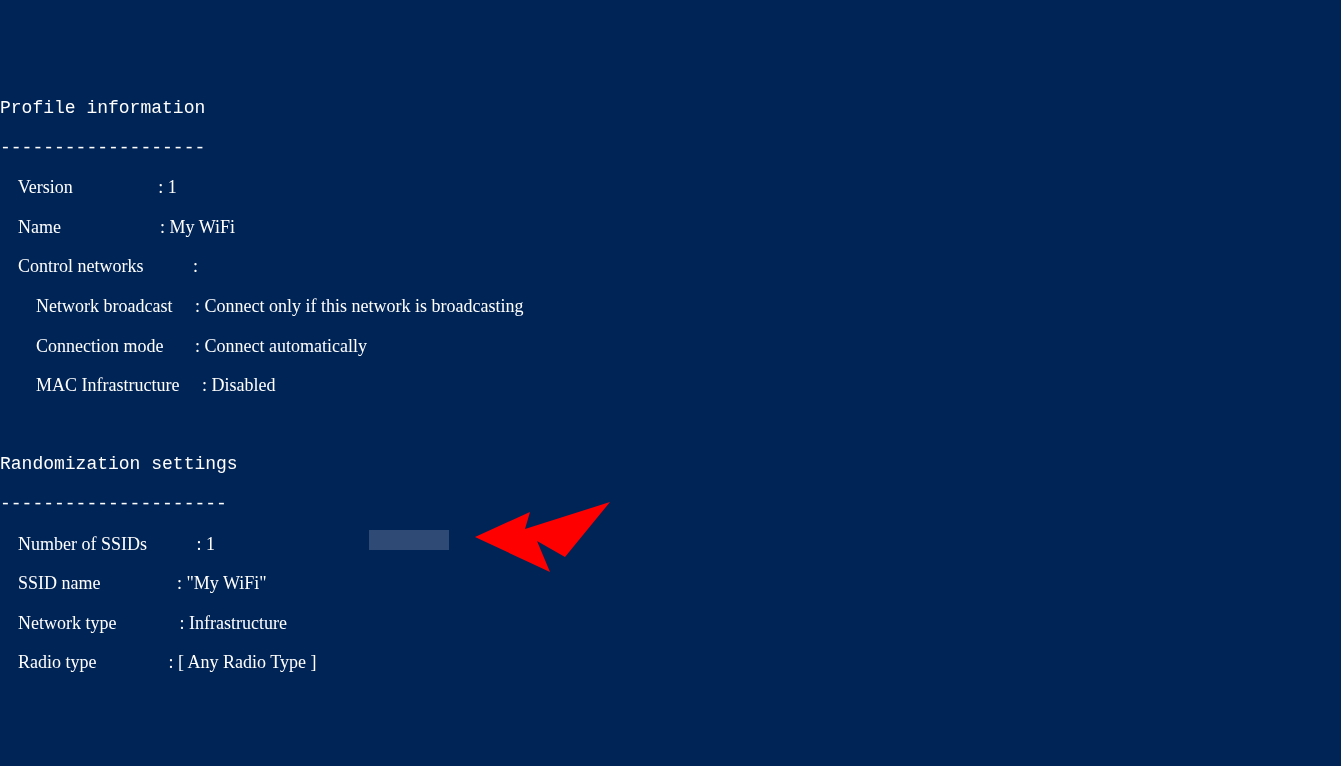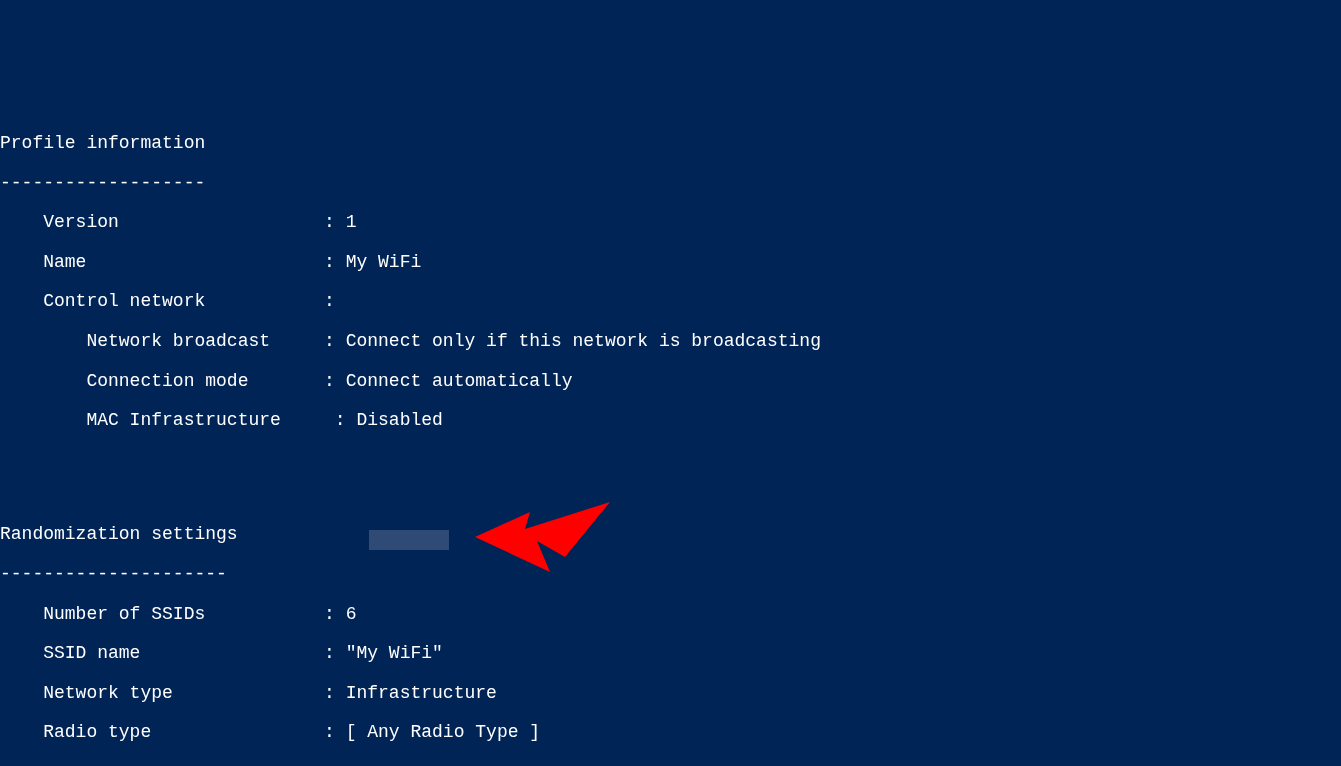--- a/index.html
+++ b/index.html
@@ -17,27 +17,27 @@
       width: 1341px;
       height: 766px;
       overflow: hidden;
       position: relative;
     }
     .terminal {
       padding: 0;
     }
     .section-header {
       display: block;
-      margin-top: 35px;
     }
     .section-dashes {
       display: block;
     }
     .field-row {
       display: block;
+      font-family: Liberation Serif, serif;
     }
     .blank-line {
       height: 1.1em;
     }
     .arrow-overlay {
       position: absolute;
       left: 475px;
       top: 497px;
       pointer-events: none;
     }
@@ -55,28 +55,28 @@
 </head>
 <body>
 
 
 
 <div class="terminal">
 <span class="section-header">Profile information</span>
 <span class="section-dashes">-------------------</span>
 <span class="field-row">    Version                   : 1</span>
 <span class="field-row">    Name                      : My WiFi</span>
-<span class="field-row">    Control network           : </span>
+<span class="field-row">    Control networks           : </span>
 <span class="field-row">        Network broadcast     : Connect only if this network is broadcasting</span>
 <span class="field-row">        Connection mode       : Connect automatically</span>
 <span class="field-row">        MAC Infrastructure     : Disabled</span>
 <div class="blank-line"></div>
 <span class="section-header">Randomization settings</span>
 <span class="section-dashes">---------------------</span>
-<span class="field-row">    Number of SSIDs           : 6</span>
+<span class="field-row">    Number of SSIDs           : 1</span>
 <span class="field-row">    SSID name                 : "My WiFi"</span>
 <span class="field-row">    Network type              : Infrastructure</span>
 <span class="field-row">    Radio type                : [ Any Radio Type ]</span>
 
 
 
 
 
 
 

